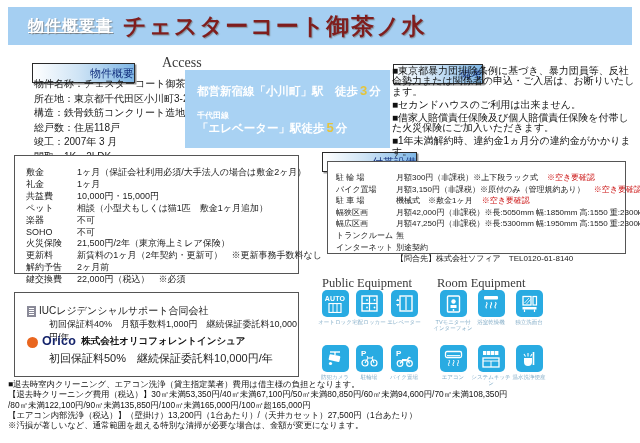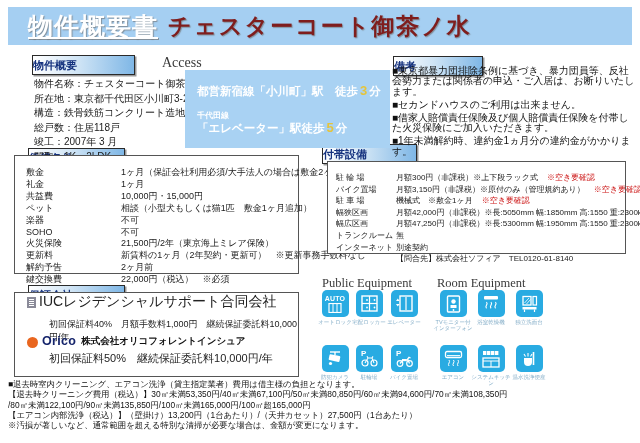--- a/index.html
+++ b/index.html
@@ -2,29 +2,29 @@
 <html lang="ja"><head>
 <meta charset="utf-8">
 <style>
   * { margin:0; padding:0; box-sizing:border-box; }
   html,body { width:640px; height:443px; background:#fff; font-family:"Liberation Sans", sans-serif; }
   #page { position:relative; width:640px; height:443px; background:#fff; overflow:hidden; }
 
   
   .banner { position:absolute; left:8px; top:7px; width:624px; height:38px; background:#a5cff2;
             display:flex; align-items:center; padding-left:20px; }
-  .banner .doc-type { font-size:25px; font-weight:bold; color:#fff; text-decoration:underline;
+  .banner .doc-type { font-size:16px; font-weight:bold; color:#fff; text-decoration:underline;
             text-shadow:1px 1px 1px rgba(110,110,110,.65); letter-spacing:1px;}
   .banner .prop-name { font-size:23px; font-weight:bold; color:#7f1d1d; margin-left:10px;
             text-shadow:1px 1px 1px rgba(110,110,110,.65); letter-spacing:2px;}
 
   
   .badge { position:absolute; border:1px solid #2a2a2a; box-shadow:1.5px 1.5px 0 #9a9a9a;
            background:linear-gradient(90deg,#ffffff 0%,#cfe4f5 45%,#7fb7e6 100%);
-           color:#14317e; font-weight:bold; font-size:11px; text-align:left; padding:2px 0 1px; }
+           color:#14317e; font-weight:normal; font-size:11px; text-align:right; padding:2px 0 1px;margin-top:8px; }
 
   
   .overview-lines { position:absolute; left:34px; top:77px; font-size:10px; line-height:14.6px; color:#1a1a1a; }
 
   
   .access-label { position:absolute; left:162px; top:55px; font-family:"Liberation Serif", serif;
                   font-size:14px; color:#3a3a3a; }
   .access-box { position:absolute; left:185px; top:70px; width:205px; height:78px; background:#a9d2f3; color:#fff; }
   .acc1 { position:absolute; left:12px; top:13px; font-size:11.5px; font-weight:bold; }
   .acc2 { position:absolute; left:12px; top:40px; font-size:8px; font-weight:bold; }
@@ -35,30 +35,30 @@
   .remarks { position:absolute; left:392px; top:66px; width:246px; font-size:10px; line-height:10.4px; color:#111; }
   .remarks div { margin-bottom:2.6px; }
 
   
   .fbox { position:absolute; border:1px solid #555; background:#fff; }
   .rental-box { left:14px; top:155px; width:285px; height:119px; }
   .fac-box { left:327px; top:161px; width:299px; height:93px; }
   .guar-box { left:14px; top:292px; width:285px; height:85px; }
 
   .rental-rows { position:absolute; left:11px; top:11px; width:268px; }
-  .rental-rows .row { display:flex; font-size:9px; line-height:11.9px; color:#1c1c1c; white-space:nowrap;gap:44px; }
+  .rental-rows .row { display:flex; font-size:9px; line-height:11.9px; color:#1c1c1c; white-space:nowrap; }
   .rental-rows .lab { width:51px; flex:none; }
 
   .fac-rows { position:absolute; left:8px; top:10px; width:288px; }
   .fac-rows .row { display:flex; font-size:8px; line-height:11.6px; color:#1c1c1c; white-space:nowrap; }
   .fac-rows .lab { width:60px; flex:none; }
   .fac-rows .red { color:#cc1414; margin-left:9px; }
 
   
-  .g1 { position:absolute; left:12px; top:0; font-size:14px; color:#222; display:flex; align-items:center; }
+  .g1 { position:absolute; left:12px; top:11px; font-size:10px; color:#222; display:flex; align-items:center; }
   .g1 .logo { width:9px; height:11px; margin-right:3px; background:#8a8a98; position:relative; }
   .g1 .logo::after{ content:""; position:absolute; left:2px; top:2px; width:5px; height:7px;
         background:linear-gradient(#fff 1px, transparent 1px); background-size:2px 2px; }
   .g2 { position:absolute; left:34px; top:25px; font-size:9px; color:#222; }
   .g3 { position:absolute; left:12px; top:41px; display:flex; align-items:flex-end; }
   .g3 .dot { width:11px; height:11px; border-radius:50%; background:#e9661f; margin-right:4px; }
   .g3 .brand { font-size:12.5px; font-weight:bold; color:#15246b; margin-right:5px; letter-spacing:.3px;}
   .g3 .gname { font-size:9.5px; font-weight:bold; color:#111; }
   .g4 { position:absolute; left:34px; top:58px; font-size:11px; color:#222; }
 

